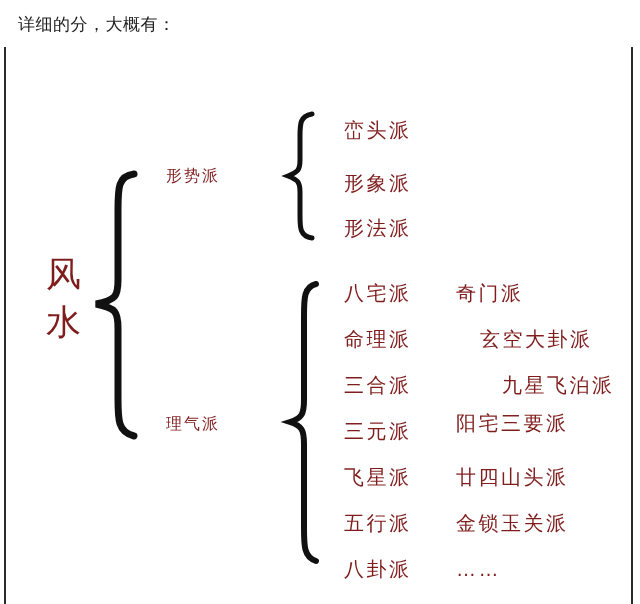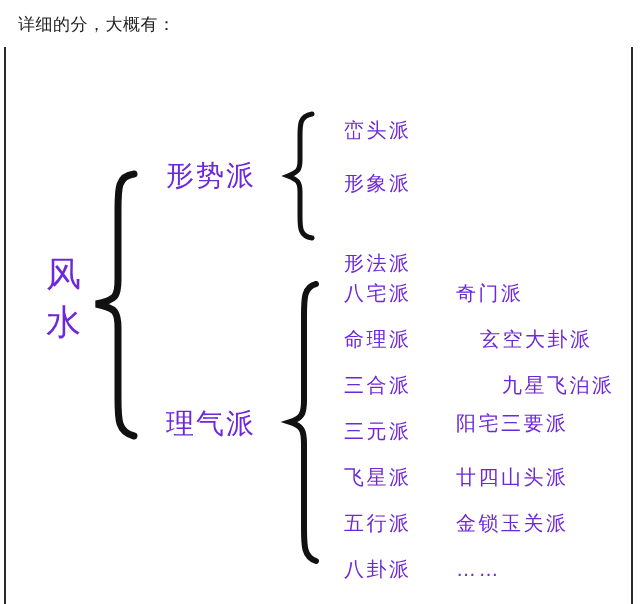--- a/index.html
+++ b/index.html
@@ -52,38 +52,38 @@
     position: absolute;
     left: 0;
     top: 0;
     width: 640px;
     height: 604px;
   }
 
   .node {
     position: absolute;
     white-space: nowrap;
-    color: #6d28d9;
+    color: #7f1d1d;
   }
 
   
   .root-node {
     left: 36px;
     top: 250px;
     width: 56px;
     text-align: center;
     font-size: 35px;
     line-height: 48px;
     letter-spacing: 1px;
   }
   .root-node .ch { display: block; }
 
   
   .branch-node {
-    font-size: 28px;
+    font-size: 16px;
     line-height: 30px;
     letter-spacing: 2px;
   }
   .branch-form    { left: 166px; top: 161px; }
   .branch-compass { left: 166px; top: 409px; }
 
   
   .leaf {
     font-size: 20px;
     line-height: 26px;
@@ -134,21 +134,21 @@
                C 16 6, 16 14, 16 26
                L 16 50
                C 16 60, 14 62, 4 66
                C 14 70, 16 72, 16 82
                L 16 106
                C 16 118, 16 126, 28 128" stroke-width="5"></path>
     </svg>
 
     <div class="node leaf" style="left:344px; top:117px;">峦头派</div>
     <div class="node leaf" style="left:344px; top:170px;">形象派</div>
-    <div class="node leaf" style="left:344px; top:215px;margin-top:35px;">形法派</div>
+    <div class="node leaf" style="left:344px; top:215px;">形法派</div>
 
     <div class="node branch-node branch-compass">理气派</div>
 
     <svg class="brace" style="left:286px; top:280px;" width="36" height="288" viewBox="0 0 36 288">
       <path d="M 30 4
                C 18 7, 18 18, 18 36
                L 18 120
                C 18 134, 16 138, 4 142
                C 16 146, 18 150, 18 164
                L 18 248

